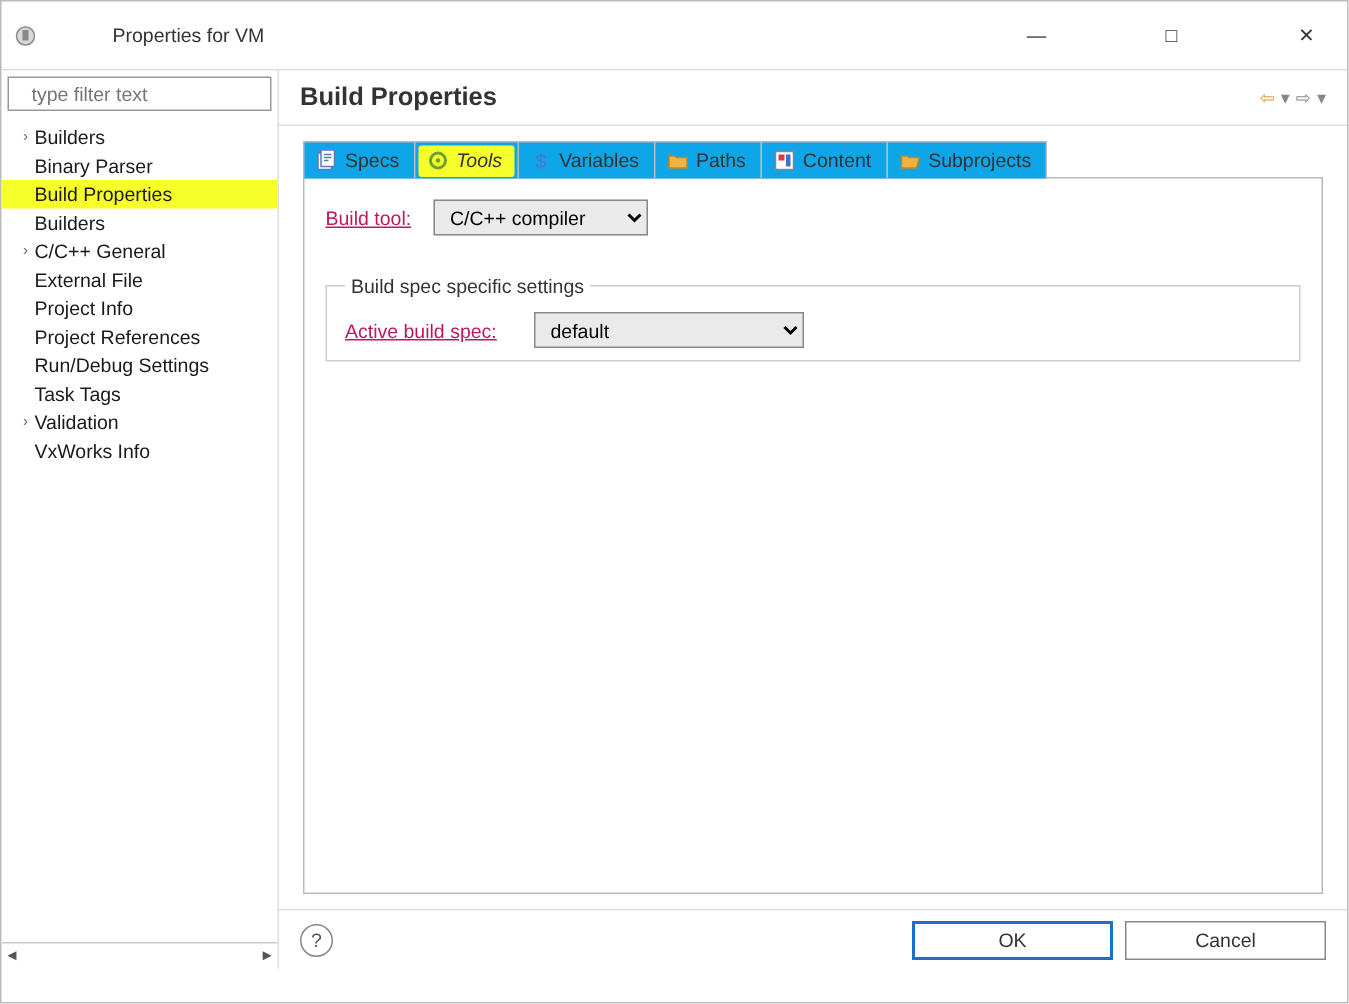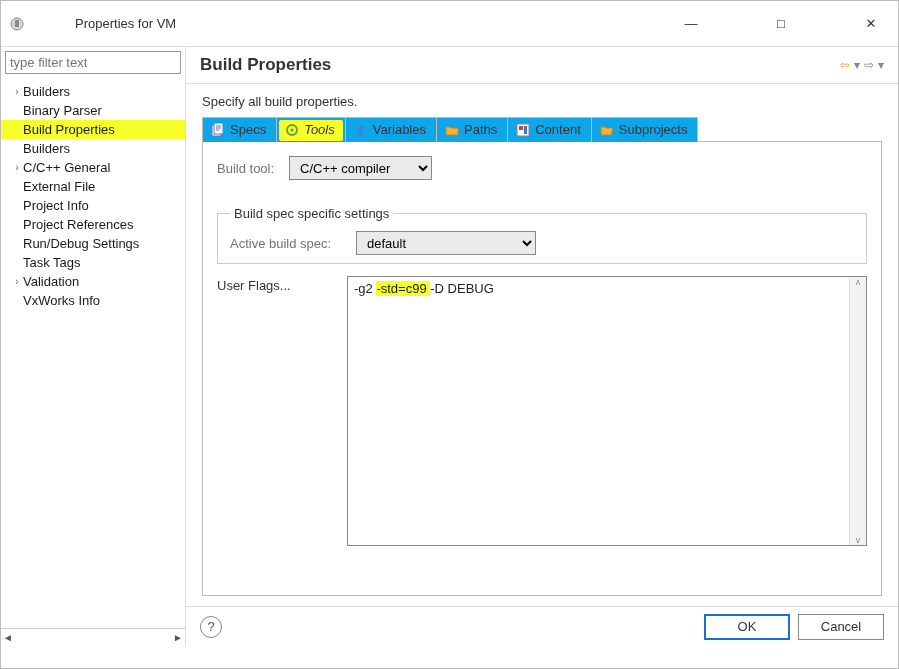--- a/index.html
+++ b/index.html
@@ -7,21 +7,21 @@
 
 .titlebar { height: 46px; display: flex; align-items: center; padding: 0 4px 0 8px; border-bottom: 1px solid #ddd; gap: 44px; }
 .titlebar .icon { width: 16px; height: 16px; margin-right: 6px; }
 .titlebar .title { flex: 1; color: #333; }
 .titlebar .winbtn { width: 46px; height: 30px; display: flex; align-items: center; justify-content: center; color: #333; }
 
 .client { display: flex; height: 599px; }
 
 .sidebar { width: 185px; border-right: 1px solid #ddd; display: flex; flex-direction: column; }
 .filter { margin: 4px; }
-.filter input { width: 100%; padding: 3px 4px; border: 1px solid #999; color: #6d28d9; }
+.filter input { width: 100%; padding: 3px 15px; border: 1px solid #999; color: #6d28d9; }
 .tree { padding: 4px 0 4px 0; flex: 1; overflow: hidden; }
 .tree .item { padding: 2px 4px 2px 10px; white-space: nowrap; display: flex; align-items: center; color: #1a1a1a; }
 .tree .item .chevron { display: inline-block; width: 12px; text-align: center; color: #666; font-size: 10px; }
 .tree .item.child { padding-left: 22px; }
 .tree .item.hl { background: #f7ff2b; }
 .sb-bottom { height: 18px; border-top: 1px solid #ccc; display:flex; align-items:center; justify-content:space-between; padding: 0 2px; color:#555; }
 .sb-bottom span { font-size: 10px; }
 
 .main { flex: 1; display: flex; flex-direction: column; }
 
@@ -34,37 +34,37 @@
 .subtitle { color: #333; margin-bottom: 8px; }
 
 .tabs { display: flex; align-items: center; }
 .tab { border: 1px solid #bbb; border-bottom: none; padding: 4px 10px 5px 8px; margin-right: -1px; background: #0ea5e9; display: flex; align-items: center; gap: 5px; color: #333; position: relative; }
 .tab.selected { z-index: 2; font-style: italic; }
 .tab .hlpatch { position: absolute; left: 2px; right: 2px; top: 2px; bottom: 1px; background: #f7ff2b; z-index: -1; border-radius: 2px; }
 .tab .ticon { width: 14px; height: 14px; display: inline-block; }
 
 .panel { border: 1px solid #bbb; margin-top: -1px; flex: 1; padding: 14px 14px; display: flex; flex-direction: column; }
 .row { display: flex; align-items: center; margin-bottom: 10px; }
-.row .lbl { min-width: 130px; color: #737373; }
+.row .lbl { min-width: 130px; color: #be185d; text-decoration: underline; }
 select { border: 1px solid #888; background: #eaeaea; padding: 2px 24px 2px 6px; font-family: inherit; font-size: 13px; height: 24px; }
 
 .fieldset { border: 1px solid #ccc; padding: 10px 12px 8px 12px; margin-top: 16px; }
 .fieldset-legend { background: #fff; padding: 0 4px; color: #333; }
 
 .flags-row { display: flex; align-items: flex-start; margin-top: 12px; flex: 1; }
 .flags-label { width: 130px; color: #333; padding-top: 2px; }
 .flags-box { flex: 1; border: 1px solid #888; height: 270px; position: relative; padding: 4px 6px; font-family: "Segoe UI", sans-serif; color: #222; overflow: hidden; }
 .flags-box .text { white-space: pre; }
 .flags-box .hl { background: #f7ff2b; }
 .flags-box .vscroll { position: absolute; right: 0; top: 0; bottom: 0; width: 17px; border-left: 1px solid #ddd; background: #f2f2f2; display: flex; flex-direction: column; justify-content: space-between; align-items: center; color: #888; }
 
 .buttonbar { height: 40px; border-top: 1px solid #ddd; display: flex; align-items: center; padding: 0 14px; }
 .help { width: 22px; height: 22px; border: 1px solid #888; border-radius: 50%; display:flex; align-items:center; justify-content:center; color:#555; }
 .buttonbar .spacer { flex: 1; }
-.btn { width: 86px; height: 26px; border: 1px solid #888; background: #fff; display: flex; align-items:center; justify-content:center; margin-left: 8px; color: #333; }
+.btn { width: 134px; height: 26px; border: 1px solid #888; background: #fff; display: flex; align-items:center; justify-content:center; margin-left: 8px; color: #333; }
 .btn.primary { border: 2px solid #1a6fcf; }
 
 .ticon svg { width: 14px; height: 14px; display: block; }
 </style>
 </head>
 <body>
 
 <div class="titlebar">
   <span class="icon">
     <svg viewBox="0 0 16 16">
@@ -140,21 +140,20 @@
     <div class="header">
       <h1>Build Properties</h1>
       <div class="spacer"></div>
       <span class="hbtn" style="color:#e0a030;">⇦</span>
       <span class="hbtn">▾</span>
       <span class="hbtn">⇨</span>
       <span class="hbtn">▾</span>
     </div>
 
     <div class="content">
-      <div class="subtitle">Specify all build properties.</div>
 
       <div class="tabs">
         <div class="tab">
           <span class="ticon">
               <svg viewBox="0 0 14 14">
                 <rect x="1" y="2" width="9" height="11" fill="#fff" stroke="#5a7abf"></rect>
                 <rect x="3" y="0" width="9" height="11" fill="#fff" stroke="#5a7abf"></rect>
                 <path d="M5 3h5M5 5h5M5 7h3" stroke="#5a7abf"></path>
               </svg>
             </span>
@@ -217,30 +216,20 @@
         <fieldset class="fieldset">
           <legend class="fieldset-legend">Build spec specific settings</legend>
           <div class="row" style="margin-bottom:0;">
             <span class="lbl" style="min-width:126px;">Active build spec:</span>
             <select style="width:180px;">
               <option>default</option>
             </select>
           </div>
         </fieldset>
 
-        <div class="flags-row">
-          <div class="flags-label">User Flags...</div>
-          <div class="flags-box">
-            <span class="text"><span>-g2 </span><span class="hl">-std=c99 </span><span>-D DEBUG</span></span>
-            <div class="vscroll">
-              <span style="font-size:9px;">ʌ</span>
-              <span style="font-size:9px;">v</span>
-            </div>
-          </div>
-        </div>
       </div>
     </div>
 
     <div class="buttonbar">
       <div class="help">?</div>
       <div class="spacer"></div>
       <div class="btn primary">
           <span>OK</span>
         </div>
       <div class="btn">

